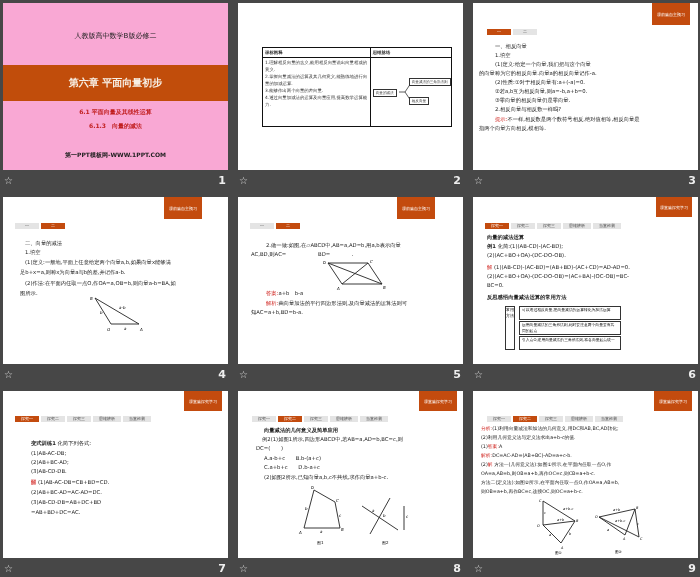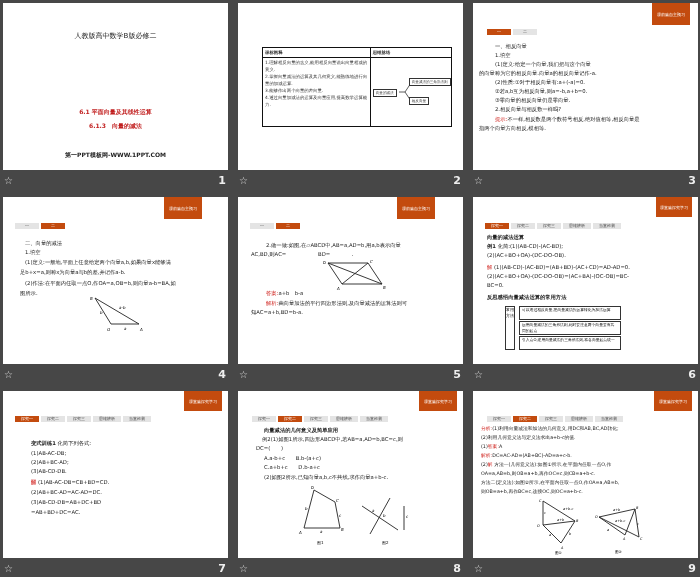--- a/index.html
+++ b/index.html
@@ -1,19 +1,19 @@
 <!DOCTYPE html>
 <html><head>
 <meta charset="utf-8">
 <style>
   html,body{margin:0;padding:0;}
   body{width:700px;height:577px;background:#474747;position:relative;overflow:hidden;font-family:"DejaVu Sans",sans-serif;}
   .cell{position:absolute;width:225px;height:190px;}
   .slide{position:absolute;left:0;top:0;width:225px;height:167px;background:#fff;overflow:hidden;box-sizing:border-box;}
-  .slide.gray{background:#ffffff;}
+  .slide.gray{background:#f9a8d4;}
   .footer{position:absolute;left:0;top:167px;width:225px;height:22px;color:#e8e8e8;}
   .star{position:absolute;left:1px;top:5px;font-size:10px;color:#ddd;}
   .num{position:absolute;right:2px;top:4px;font-size:11px;font-weight:bold;color:#eee;}
   .tag{position:absolute;right:8px;top:0;width:38px;height:22px;background:#c34b0e;color:#fff;font-size:4px;display:flex;align-items:center;justify-content:center;}
   .tabs{position:absolute;left:14px;top:26px;display:flex;gap:2px;}
   .tab{height:6px;background:#e4e4e4;font-size:4px;color:#444;padding:0 6px;line-height:6px;}
   .tab.active{background:#c34b0e;color:#fff;}
   .txt{position:absolute;font-size:5.3px;line-height:9.5px;color:#222;white-space:nowrap;}
   .red{color:#d0241f;}
   .b{font-weight:bold;}
@@ -30,20 +30,23 @@
   .mlabel{position:absolute;left:0;top:0;width:8px;height:42px;border:1px solid #333;font-size:4px;line-height:6px;text-align:center;}
   .mitem{position:absolute;left:14px;width:96px;height:12px;border:1px solid #333;font-size:3.8px;line-height:5.5px;padding:0 2px;white-space:normal;}
   svg{position:absolute;}
 </style>
 </head>
 <body>
 
 <div class="cell" style="left:3px;top:3px;">
   <div class="slide gray">
     <div class="s1-sub" style="top:28px;">人教版高中数学B版必修二</div>
+    <div class="s1-band">
+      <span>第六章 平面向量初步</span>
+    </div>
     <div class="s1-line" style="top:105px;">6.1 平面向量及其线性运算</div>
     <div class="s1-line" style="top:119px;">6.1.3　向量的减法</div>
     <div class="s1-brand" style="top:148px;">第一PPT模板网-WWW.1PPT.COM</div>
   </div>
   <div class="footer">
     <span class="star">☆</span>
     <span class="num">1</span>
   </div>
 </div>
 

